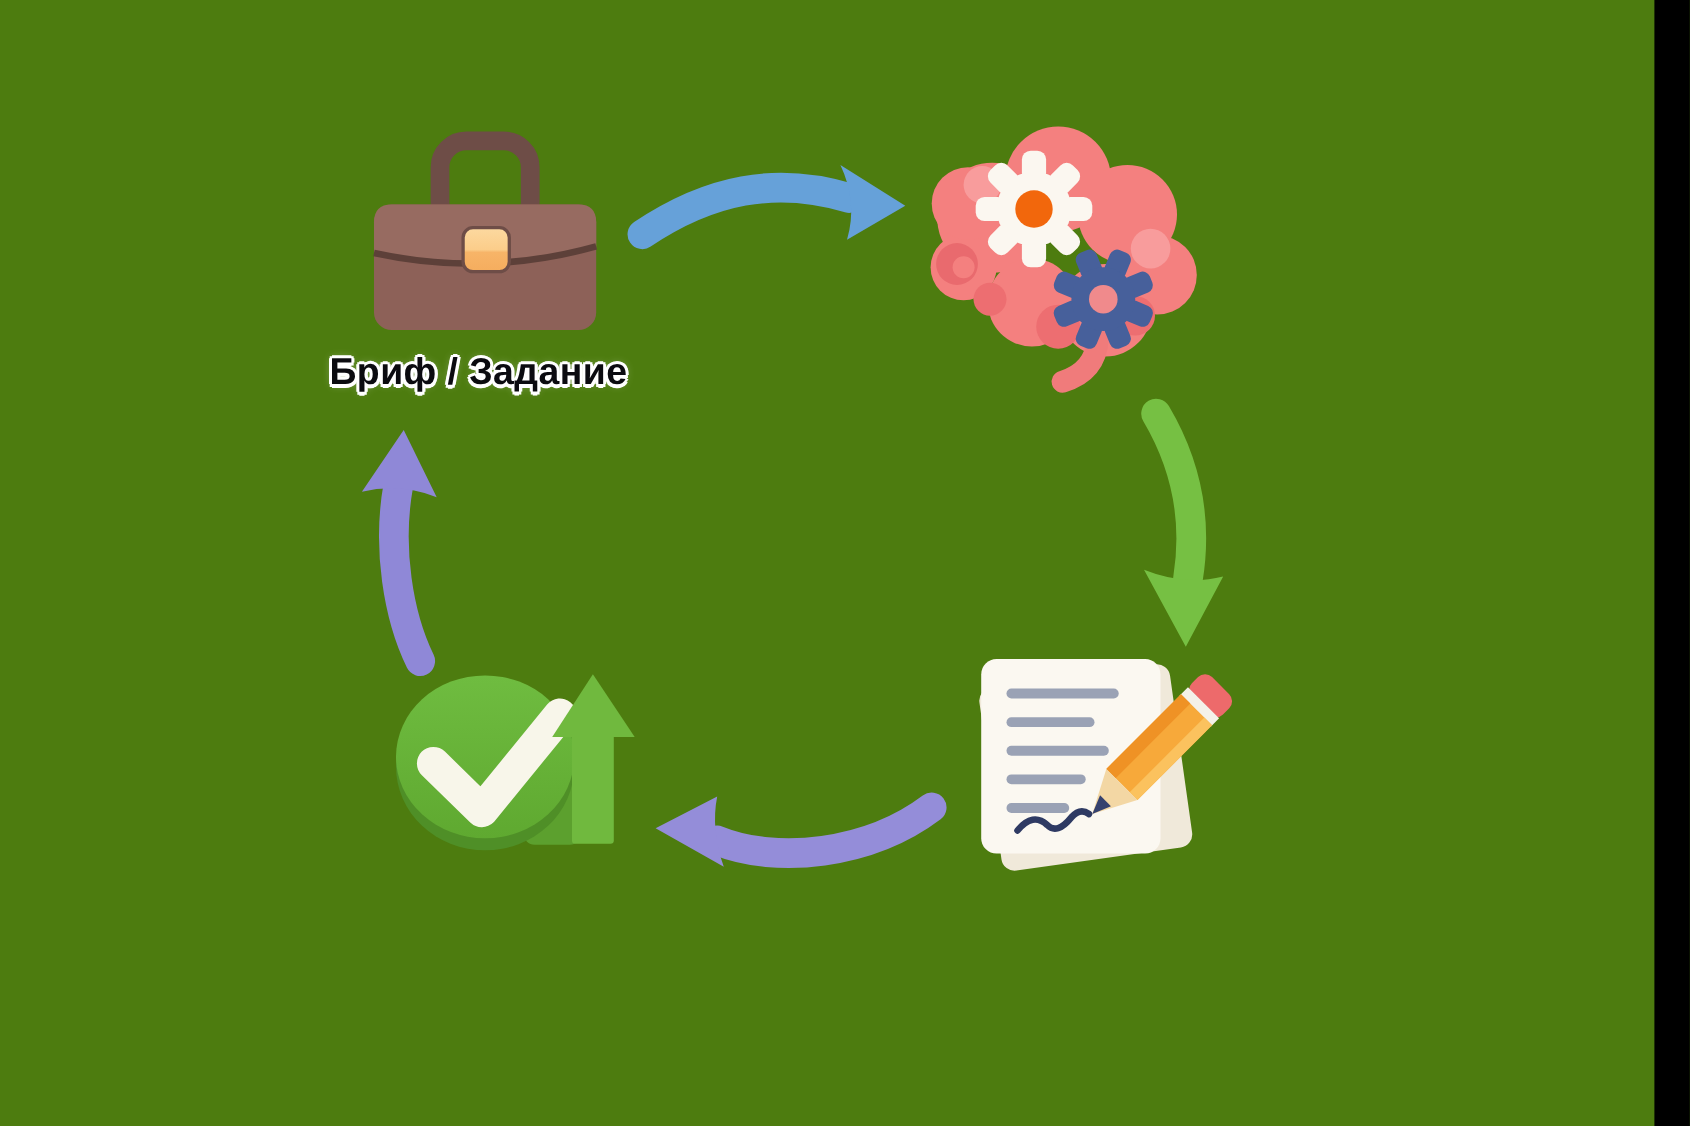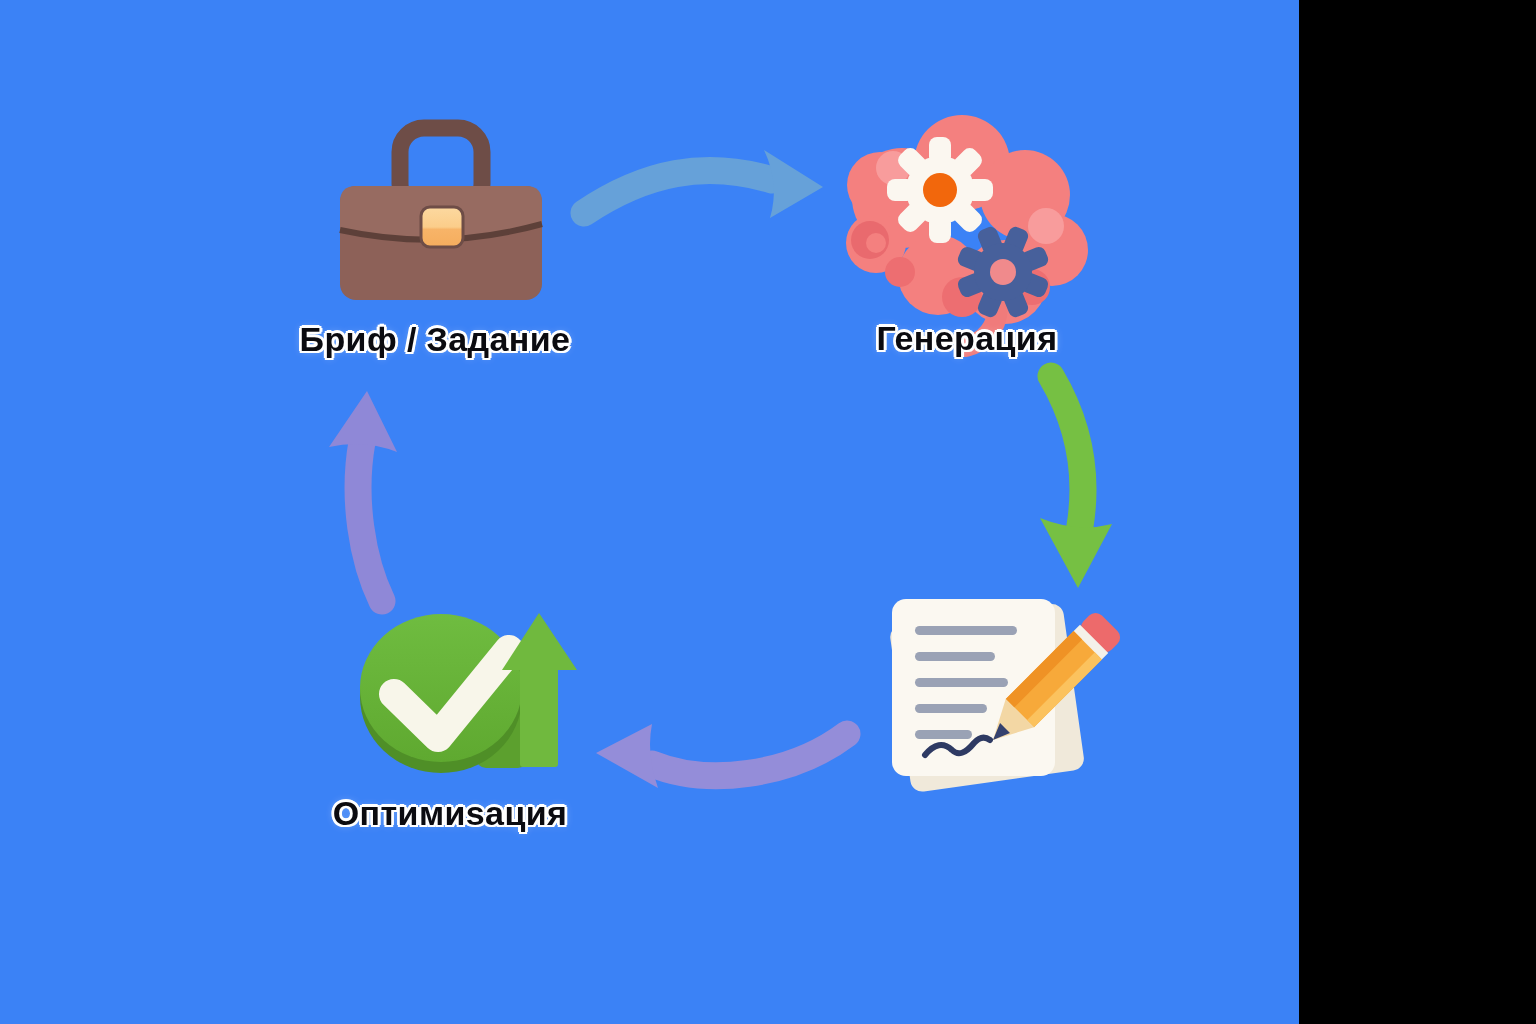--- a/index.html
+++ b/index.html
@@ -1,16 +1,16 @@
 <!DOCTYPE html>
 <html><head>
 <meta charset="utf-8">
 <style>
   html,body{margin:0;padding:0;background:#000;}
-  .canvas{position:relative;width:1299px;height:1024px;background:#3b82f6;overflow:hidden;
+  .canvas{position:relative;width:1504px;height:1024px;background:#4d7c0f;overflow:hidden;
           font-family:"Liberation Sans","DejaVu Sans",sans-serif;}
   .diagram-svg{position:absolute;left:0;top:0;}
   .node-label{
     position:absolute;transform:translate(-50%,-50%);
     font-weight:700;font-size:34px;letter-spacing:.4px;white-space:nowrap;
     color:#0b0b10;
     text-shadow:
       -2px -2px 0 #fff, 2px -2px 0 #fff, -2px 2px 0 #fff, 2px 2px 0 #fff,
       0 -2.8px 0 #fff, 0 2.8px 0 #fff, -2.8px 0 0 #fff, 2.8px 0 0 #fff,
       0 0 9px rgba(255,255,255,.45);
@@ -143,17 +143,15 @@
       <ellipse cx="441" cy="697" rx="81" ry="76" fill="#4f8f27"></ellipse>
       <ellipse cx="441" cy="688" rx="81" ry="74" fill="url(#circleGrad)"></ellipse>
       <path d="M394,694 L438,737 L509,650" stroke="#f8f6ea" stroke-width="30" fill="none" stroke-linecap="round" stroke-linejoin="round"></path>
       <rect x="520" y="661" width="38" height="106" rx="3" fill="#70b93e"></rect>
       <polygon points="502,670 577,670 539,613" fill="#70b93e"></polygon>
     </g>
   </svg>
 
   <div class="node-label" style="left:435px;top:339px">Бриф / Задание</div>
 
-  <div class="node-label" style="left:967px;top:338px">Генерация</div>
 
 
-  <div class="node-label" style="left:450px;top:813px">Оптимиsация</div>
 </div>
 
 </body></html>

